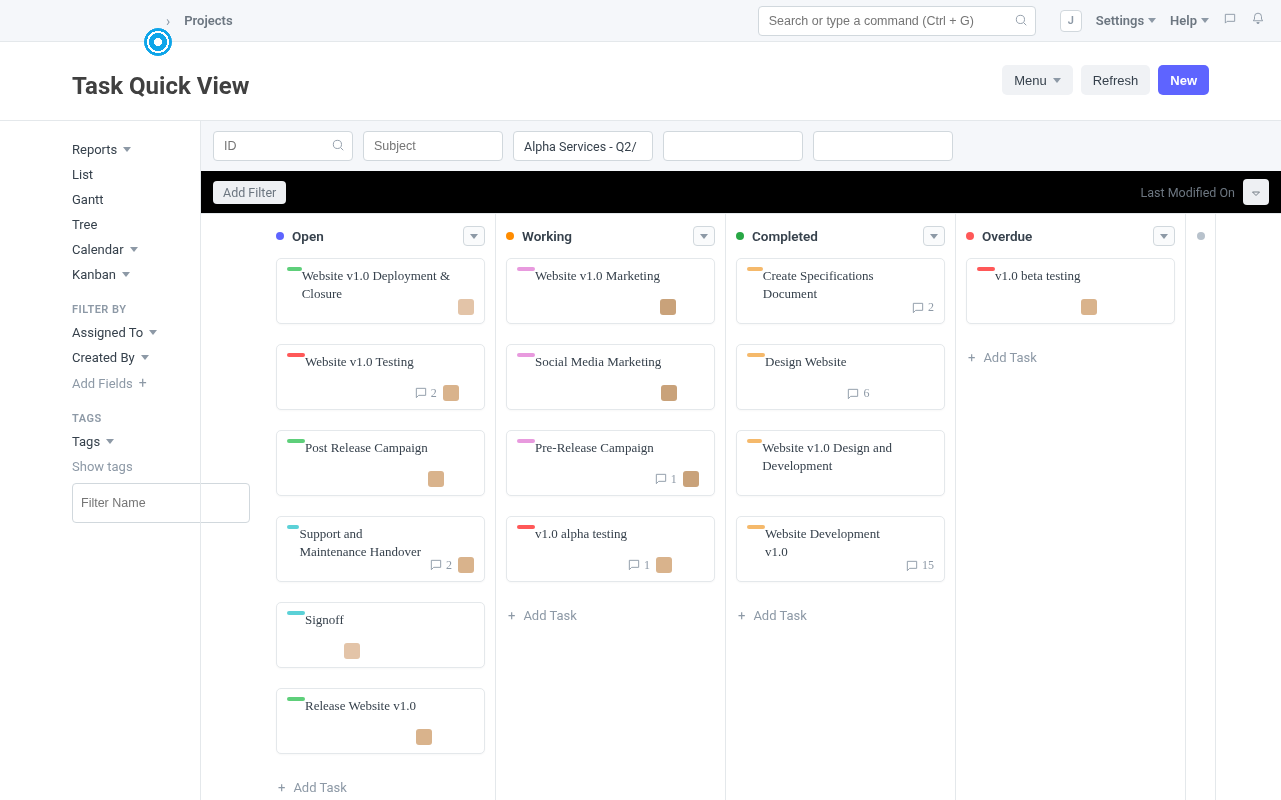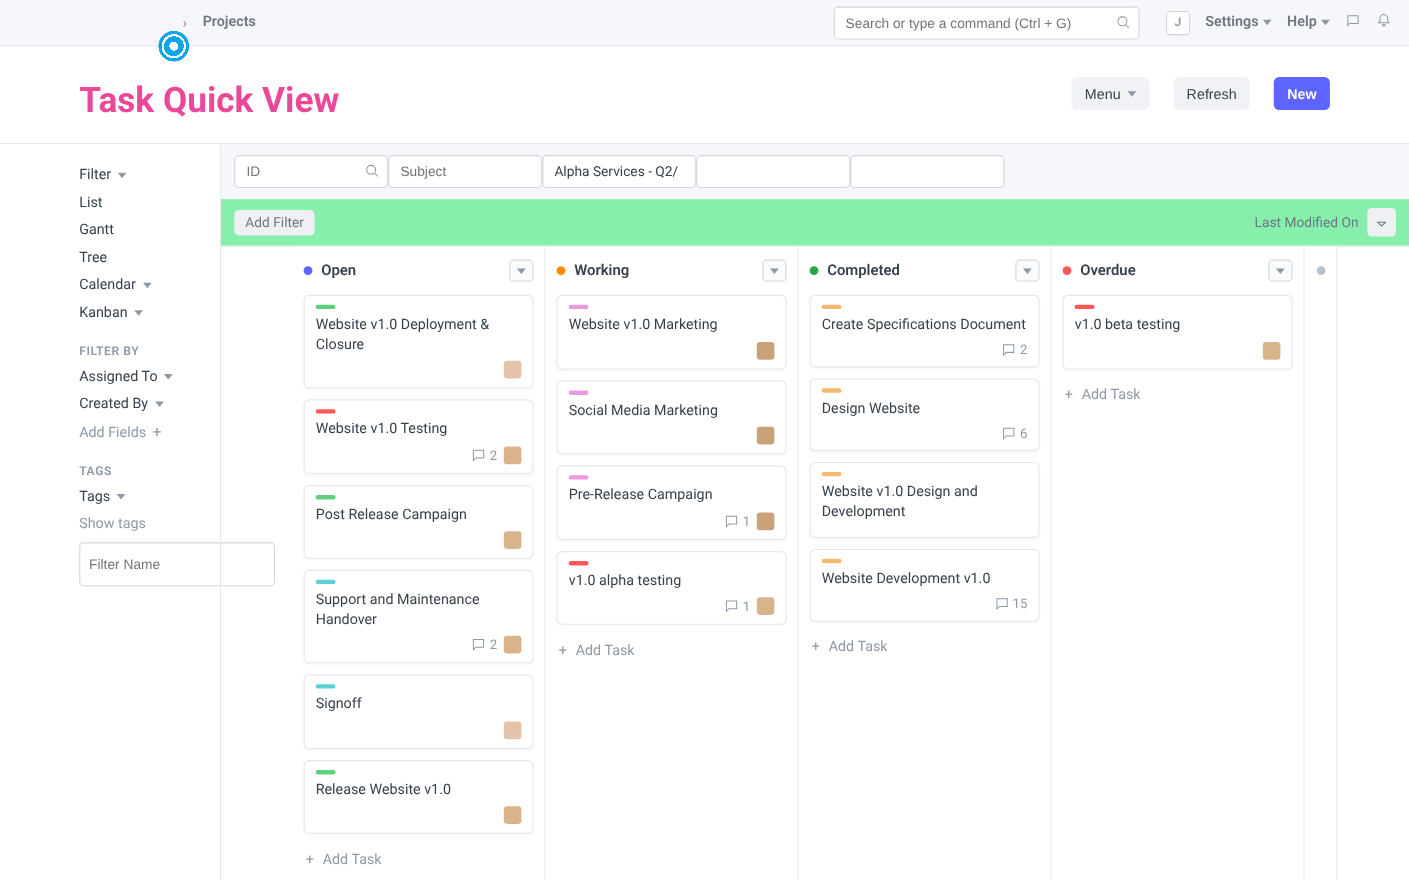--- a/index.html
+++ b/index.html
@@ -52,26 +52,26 @@
   .nav-link { color: #6c7680; font-weight: 600; font-size: 13px; cursor: pointer; display: flex; align-items: center; gap: 4px; }
   .caret-down { width: 0; height: 0; border-left: 4px solid transparent; border-right: 4px solid transparent; border-top: 5px solid #8d99a6; display: inline-block; }
   .nav-icon { color: #8d99a6; cursor: pointer; }
 
   
   .page-head {
     display: flex; align-items: center; justify-content: space-between;
     padding: 18px 72px 20px;
     border-bottom: 1px solid #e4e8eb;
   }
-  .page-title { font-size: 32px; font-weight: 700; color: #ec4899; margin-top: 12px; }
+  .page-title { font-size: 24px; font-weight: 700; color: #404040; margin-top: 12px; }
   .head-actions { display: flex; gap: 8px; }
   .btn {
     height: 30px; padding: 0 12px; border-radius: 5px; font-size: 13px;
     font-weight: 500; cursor: pointer; border: none;
-    display: inline-flex; align-items: center; gap: 6px; margin-left: 14px;
+    display: inline-flex; align-items: center; gap: 6px;
   }
   .btn-default { background: #f0f2f5; color: #36414c; }
   .btn-primary { background: #5e64ff; color: #fff; font-weight: 600; }
 
   
   .page-body { display: flex; }
   .sidebar {
     width: 200px; padding: 16px 0 0 72px; flex-shrink: 0;
     font-size: 13px;
   }
@@ -80,36 +80,36 @@
   .side-muted { color: #8d99a6; display: flex; align-items: flex-end; gap: 6px; padding: 5px 0; cursor: pointer;}
   .filter-name-input {
     width: 178px; height: 40px; border: 1px solid #d1d8dd; border-radius: 4px;
     padding: 4px 8px; font-size: 12.5px; outline: none; margin-top: 4px;
   }
   .plus-small { font-size: 14px; color: #8d99a6; }
 
   
   .main { flex: 1; border-left: 1px solid #e4e8eb; display: flex; flex-direction: column; min-width: 0; }
   .filter-row {
-    padding: 10px 12px; display: flex; 
+    padding: 10px 12px; display: flex; gap: 10px;
     background: #f5f7fa;
   }
   .f-input {
     height: 30px; border: 1px solid #d1d8dd; border-radius: 4px; background: #fff;
     padding: 4px 10px; font-size: 12.5px; outline: none;
   }
   .f-id { width: 140px; position: relative; }
   .f-id input { width: 100%; padding-right: 24px; }
   .f-subj { width: 140px; }
   .f-proj { width: 140px; padding: 0 10px; display: flex; align-items: center; color: #36414c; white-space: nowrap; overflow: hidden; }
   .f-blank { width: 140px; }
 
   .tool-row {
     padding: 8px 12px; display: flex; align-items: center;
-    border-bottom: 1px solid #e4e8eb; background: #86efac;
+    border-bottom: 1px solid #e4e8eb; background: #000000;
   }
   .add-filter-btn {
     background: #eef0f3; color: #6c7680; border-radius: 4px;
     padding: 4px 10px; font-size: 12.5px; cursor: pointer;
   }
   .tool-spacer { flex: 1; }
   .sort-label { color: #6c7680; font-size: 12.5px; margin-right: 8px; }
   .sort-btn {
     width: 26px; height: 26px; background: #eef0f3; border-radius: 4px;
     display: flex; align-items: center; justify-content: center; color: #6c7680; cursor: pointer;
@@ -127,23 +127,24 @@
   .kcol-head { display: flex; align-items: center; margin-bottom: 12px; }
   .kcol-dot { width: 8px; height: 8px; border-radius: 50%; margin-right: 8px; }
   .kcol-title { font-weight: 600; font-size: 13.5px; color: #36414c; flex: 1; }
   .kcol-menu {
     width: 22px; height: 20px; border: 1px solid #d1d8dd; border-radius: 4px;
     display: flex; align-items: center; justify-content: center; cursor: pointer;
     background: #fafbfc;
   }
   .card {
     background: #fff; border: 1px solid #e4e8eb; border-radius: 5px;
-    padding: 8px 10px 8px; margin-bottom: 10px; position: relative;
-    min-height: 66px; display: flex; flex-direction: column; cursor: pointer;
+    padding: 8px 10px 8px; margin-bottom: 20px; position: relative;
+    min-height: 66px; display: flex; flex-direction: row; cursor: pointer;
     box-shadow: 0 1px 2px rgba(0,0,0,.03);
+    font-family: Liberation Serif, serif;
   }
   .card-tag { width: 18px; height: 4px; border-radius: 2px; margin-bottom: 6px; }
   .card-title { font-size: 13px; color: #36414c; line-height: 1.35; }
   .card-foot { margin-top: auto; display: flex; align-items: center; justify-content: flex-end; gap: 6px; padding-top: 6px; }
   .comment { display: flex; align-items: center; gap: 3px; color: #8d99a6; font-size: 12px; }
   .avatar { width: 16px; height: 16px; border-radius: 3px; background: #d9b38c; }
   .avatar.a2 { background: #c9a27a; }
   .avatar.a3 { background: #e3c4a8; }
   .add-task { color: #8d99a6; font-size: 13px; display: flex; align-items: center; gap: 8px; padding: 6px 2px; cursor: pointer; }
 
@@ -213,21 +214,21 @@
     <button class="btn btn-default">Refresh</button>
     <button class="btn btn-primary">New</button>
   </div>
 </div>
 
 <div class="page-body">
 
   <div class="sidebar">
     <div id="side-views">
         <div class="side-item">
-          <span>Filter</span>
+          <span>Reports</span>
           <span class="caret-down"></span>
         </div>
         <div class="side-item">
           <span>List</span>
         </div>
         <div class="side-item">
           <span>Gantt</span>
         </div>
         <div class="side-item">
           <span>Tree</span>

